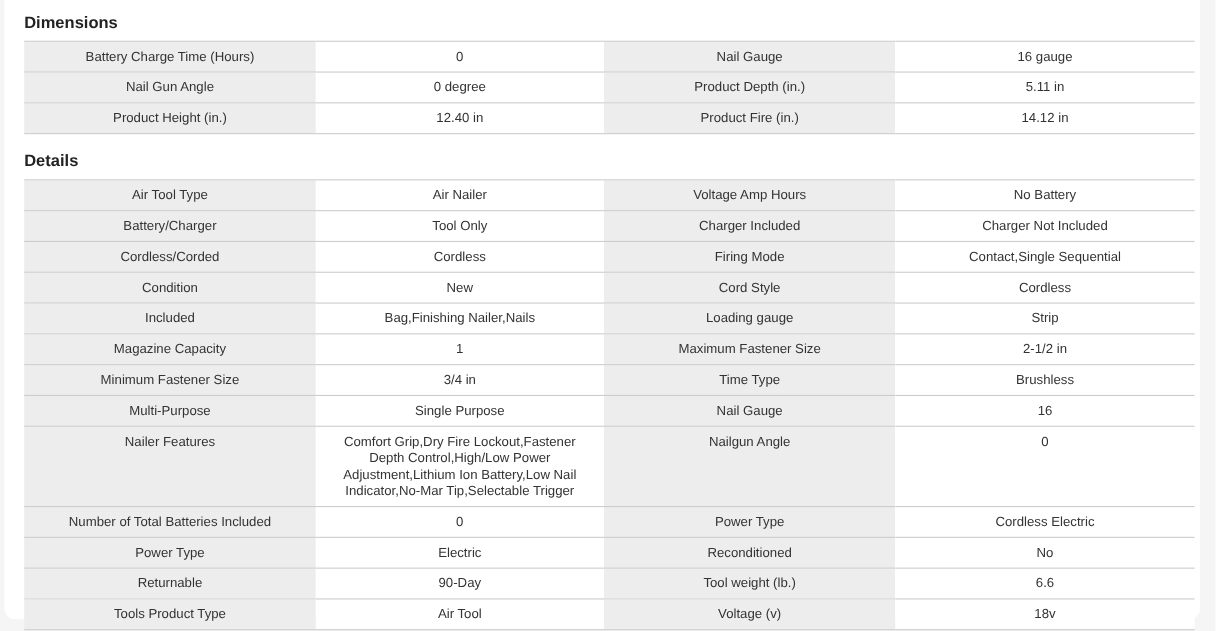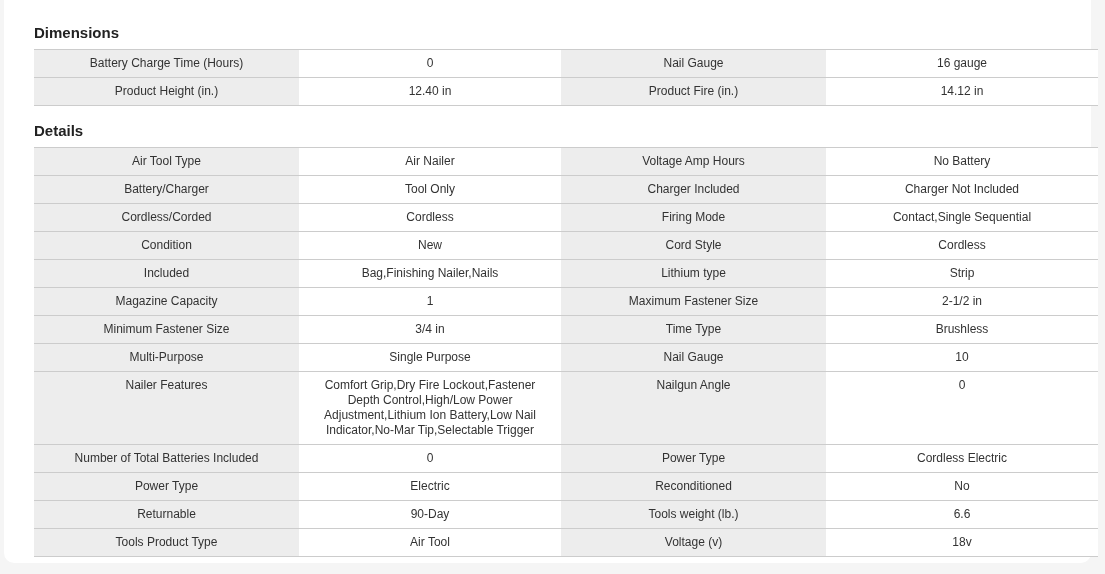--- a/index.html
+++ b/index.html
@@ -17,21 +17,21 @@
     background:var(--page-bg);
     font-family:"Liberation Sans", sans-serif;
   }
   .card{
     position:absolute;left:4px;top:0;
     width:1087px;height:563px;
     background:var(--card-bg);
     border-radius:0 0 10px 10px;
     padding:8px 9px 7px 14px;
   }
-  .section{margin:16px;}
+  .section{margin:4px;}
   .section + .section{margin-top:16px;}
   .section-title{
     margin:0 0 7px 0;
     font-size:15px;line-height:18px;font-weight:bold;
     color:var(--heading);
   }
   table.specs{
     width:100%;
     table-layout:fixed;
     border-collapse:collapse;
@@ -67,20 +67,26 @@
           <col class="c4">
       </colgroup>
       <tbody>
   <tr>
     <td class="label">Battery Charge Time (Hours)</td>
     <td class="value">0</td>
     <td class="label">Nail Gauge</td>
     <td class="value">16 gauge</td>
   </tr>
 
+  <tr>
+    <td class="label">Nail Gun Angle</td>
+    <td class="value">0 degree</td>
+    <td class="label">Product Depth (in.)</td>
+    <td class="value">5.11 in</td>
+  </tr>
 
   <tr>
     <td class="label">Product Height (in.)</td>
     <td class="value">12.40 in</td>
     <td class="label">Product Fire (in.)</td>
     <td class="value">14.12 in</td>
   </tr>
 </tbody>
     </table>
   </div>
@@ -119,21 +125,21 @@
   <tr>
     <td class="label">Condition</td>
     <td class="value">New</td>
     <td class="label">Cord Style</td>
     <td class="value">Cordless</td>
   </tr>
 
   <tr>
     <td class="label">Included</td>
     <td class="value">Bag,Finishing Nailer,Nails</td>
-    <td class="label">Lithium type</td>
+    <td class="label">Loading gauge</td>
     <td class="value">Strip</td>
   </tr>
 
   <tr>
     <td class="label">Magazine Capacity</td>
     <td class="value">1</td>
     <td class="label">Maximum Fastener Size</td>
     <td class="value">2-1/2 in</td>
   </tr>
 
@@ -141,21 +147,21 @@
     <td class="label">Minimum Fastener Size</td>
     <td class="value">3/4 in</td>
     <td class="label">Time Type</td>
     <td class="value">Brushless</td>
   </tr>
 
   <tr>
     <td class="label">Multi-Purpose</td>
     <td class="value">Single Purpose</td>
     <td class="label">Nail Gauge</td>
-    <td class="value">10</td>
+    <td class="value">16</td>
   </tr>
 
   <tr>
     <td class="label">Nailer Features</td>
     <td class="value">Comfort Grip,Dry Fire Lockout,Fastener Depth Control,High/Low Power Adjustment,Lithium Ion Battery,Low Nail Indicator,No-Mar Tip,Selectable Trigger</td>
     <td class="label">Nailgun Angle</td>
     <td class="value">0</td>
   </tr>
 
   <tr>
@@ -168,21 +174,21 @@
   <tr>
     <td class="label">Power Type</td>
     <td class="value">Electric</td>
     <td class="label">Reconditioned</td>
     <td class="value">No</td>
   </tr>
 
   <tr>
     <td class="label">Returnable</td>
     <td class="value">90-Day</td>
-    <td class="label">Tools weight (lb.)</td>
+    <td class="label">Tool weight (lb.)</td>
     <td class="value">6.6</td>
   </tr>
 
   <tr>
     <td class="label">Tools Product Type</td>
     <td class="value">Air Tool</td>
     <td class="label">Voltage (v)</td>
     <td class="value">18v</td>
   </tr>
 </tbody>

